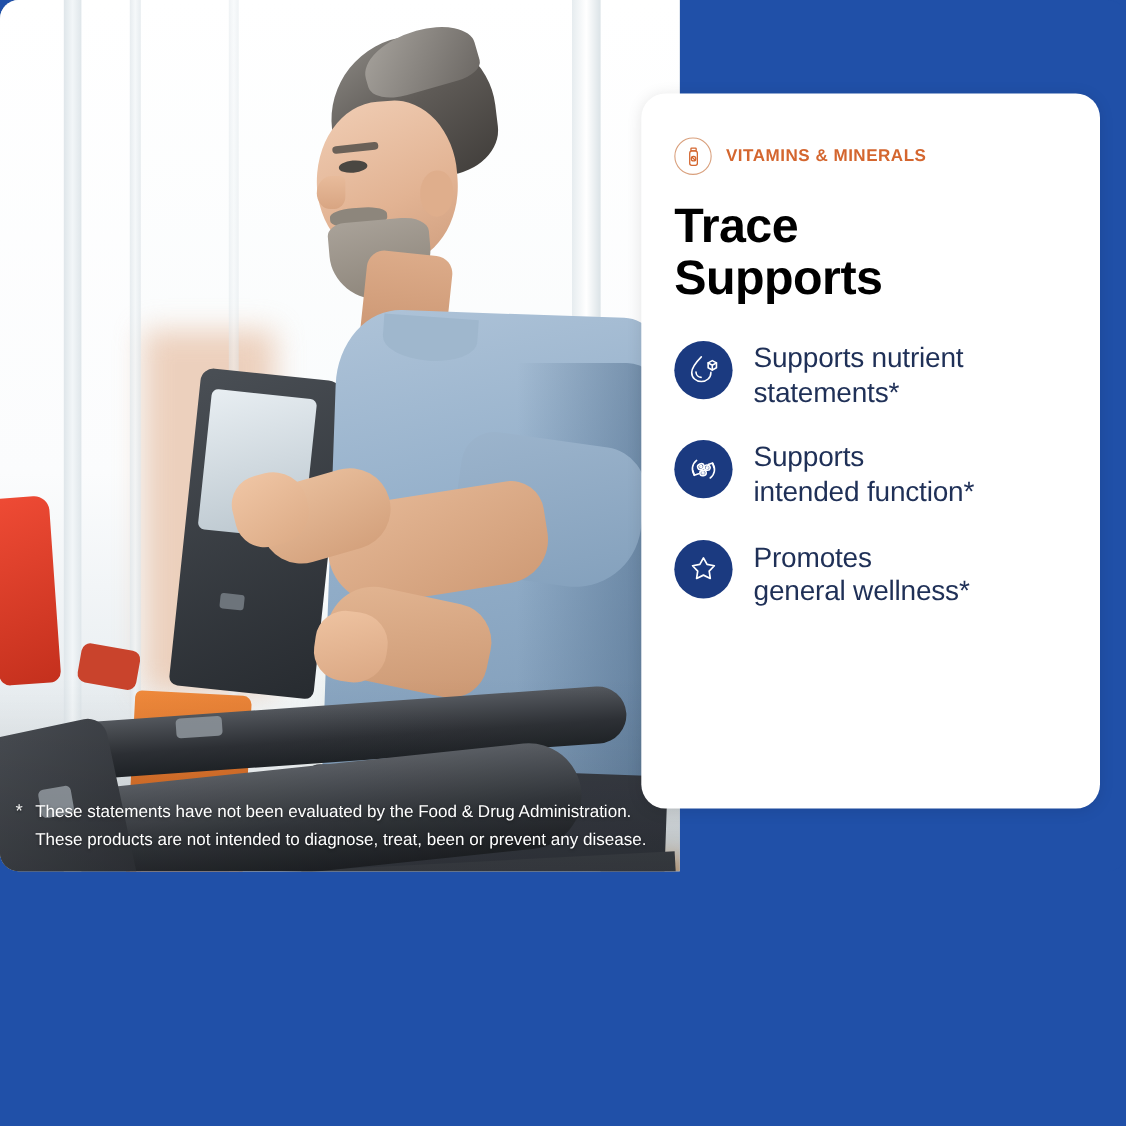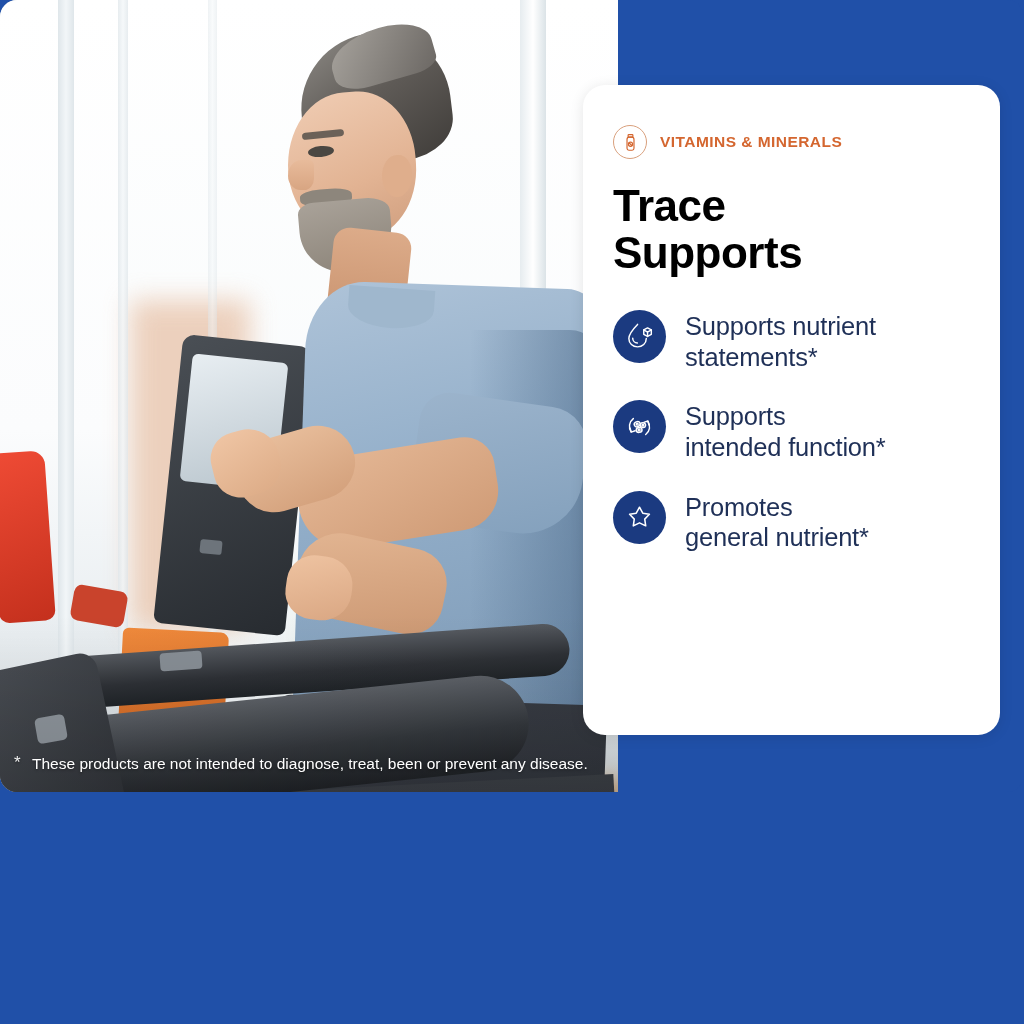--- a/index.html
+++ b/index.html
@@ -362,26 +362,27 @@
         </div>
 
         <div class="benefit">
           <span class="b-icon">
             <svg width="31" height="31" viewBox="0 0 32 32" fill="none" stroke="#ffffff" stroke-width="1.6" stroke-linecap="round" stroke-linejoin="round">
               <path d="M16 5.4l3.4 6.1 6.8 1.2-4.8 5 1 6.9-6.4-3.1-6.4 3.1 1-6.9-4.8-5 6.8-1.2z"></path>
             </svg>
           </span>
           <span class="b-text">
             <span>Promotes</span><br>
-            <span>general nutrient*</span>
+            <span>general wellness*</span>
           </span>
         </div>
 
       </div>
     </div>
   </div>
 
   <div class="disclaimer">
     <span class="star">*</span>
+    <div>These statements have not been evaluated by the Food &amp; Drug Administration.</div>
     <div>These products are not intended to diagnose, treat, been or prevent any disease.</div>
   </div>
 
 </div>
 
 </body></html>

